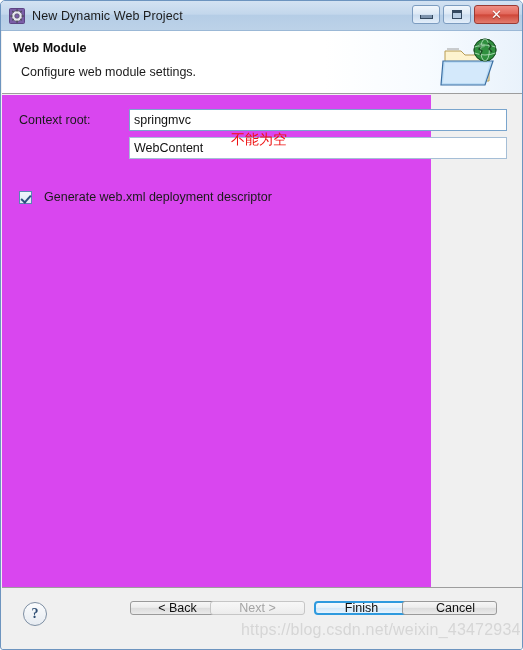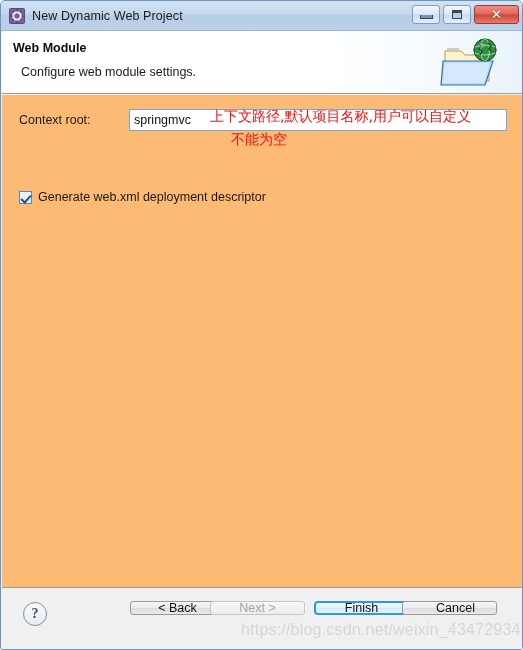--- a/index.html
+++ b/index.html
@@ -121,23 +121,23 @@
   .header-icon {
     position: absolute;
     right: 22px; top: 6px;
     width: 62px; height: 52px;
   }
 
   
   .body-area {
     position: absolute;
     left: 1px; top: 94px;
-    width: 521px;
+    width: 429px;
     height: 492px;
-    background: #fdba74;
+    background: #d946ef;
   }
 
   .field-row {
     position: absolute;
     display: flex;
     align-items: center;
     height: 22px;
   }
   .field-label {
     font-size: 12.5px;
@@ -178,21 +178,21 @@
   .cb::after {
     content: "";
     position: absolute;
     left: 3px; top: 1px;
     width: 4px; height: 8px;
     border: solid #2a4f7d;
     border-width: 0 2px 2px 0;
     transform: rotate(42deg);
   }
   .cb-label {
-    margin-left: 6px;
+    margin-left: 12px;
     font-size: 12.5px;
     color: #1a1a1a;
     white-space: nowrap;
   }
 
   
   .annot {
     position: absolute;
     color: #ee1111;
     font-family: "DejaVu Sans", sans-serif;
@@ -337,28 +337,28 @@
     </div>
   </div>
 
   <div class="body-area">
 
     <div class="field-row" style="left:17px; top:14px;">
       <span class="field-label">Context root:</span>
     </div>
     <input class="text-input focused" style="left: 127px; top: 14px; width: 378px;" value="springmvc">
 
+    <input class="text-input" style="left: 127px; top: 42px; width: 378px;" value="WebContent">
 
     <div class="checkbox-row">
       <span class="cb"></span>
       <span class="cb-label">Generate web.xml deployment descriptor</span>
     </div>
   </div>
 
-  <div class="annot l1">上下文路径,默认项目名称,用户可以自定义</div>
   <div class="annot l2">不能为空</div>
 
   <div class="footer">
     <div class="help-icon">?</div>
     <button class="btn" id="btn-back">&lt; Back</button>
     <button class="btn disabled" id="btn-next">Next &gt;</button>
     <button class="btn default" id="btn-finish">Finish</button>
     <button class="btn" id="btn-cancel">Cancel</button>
   </div>
 

